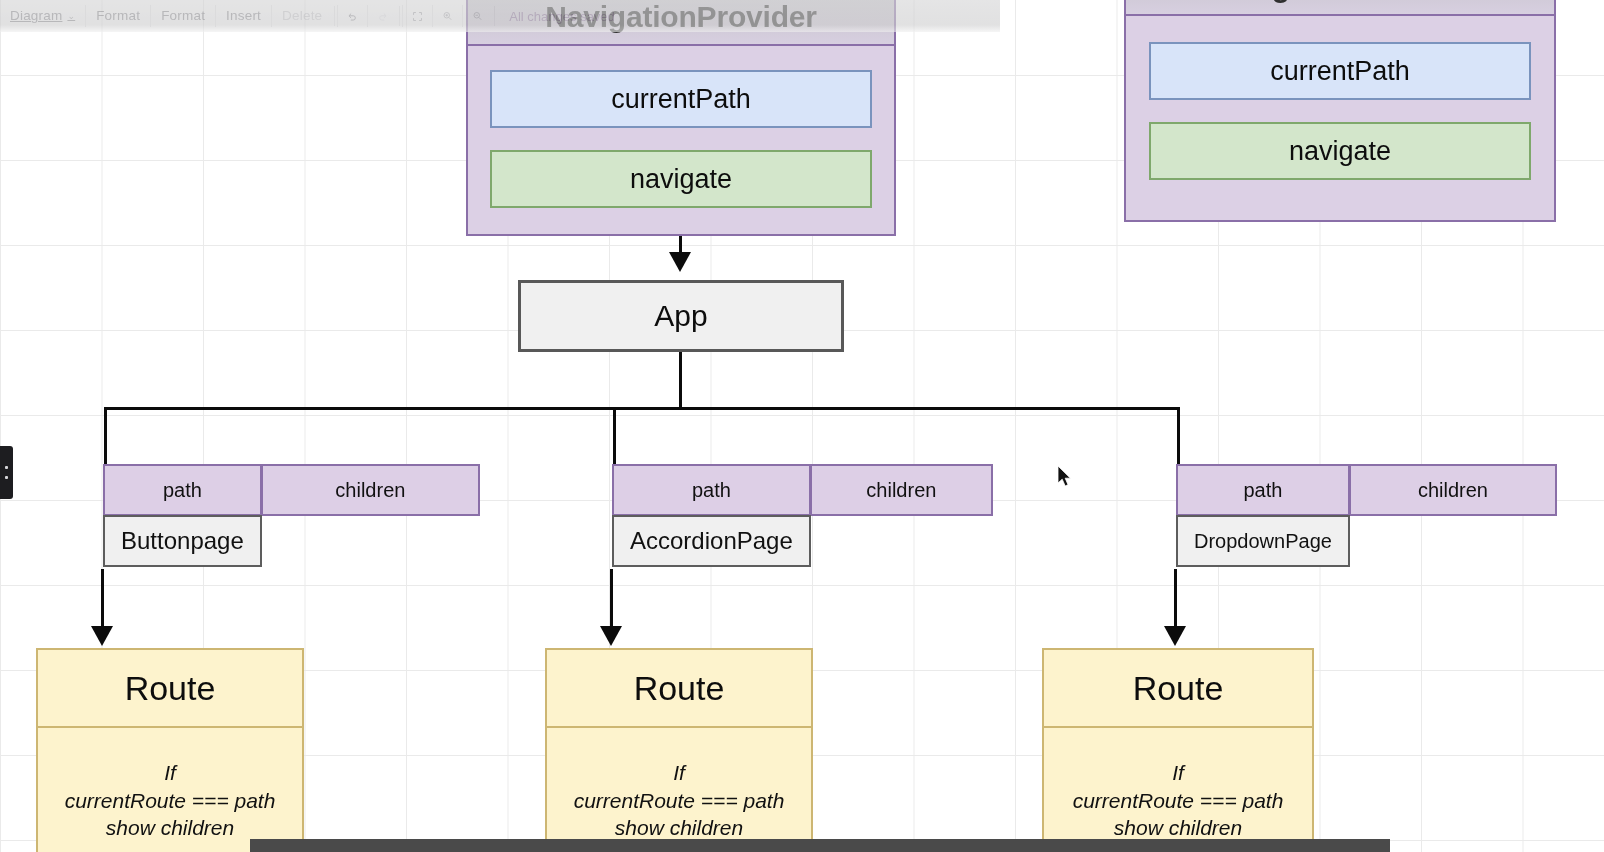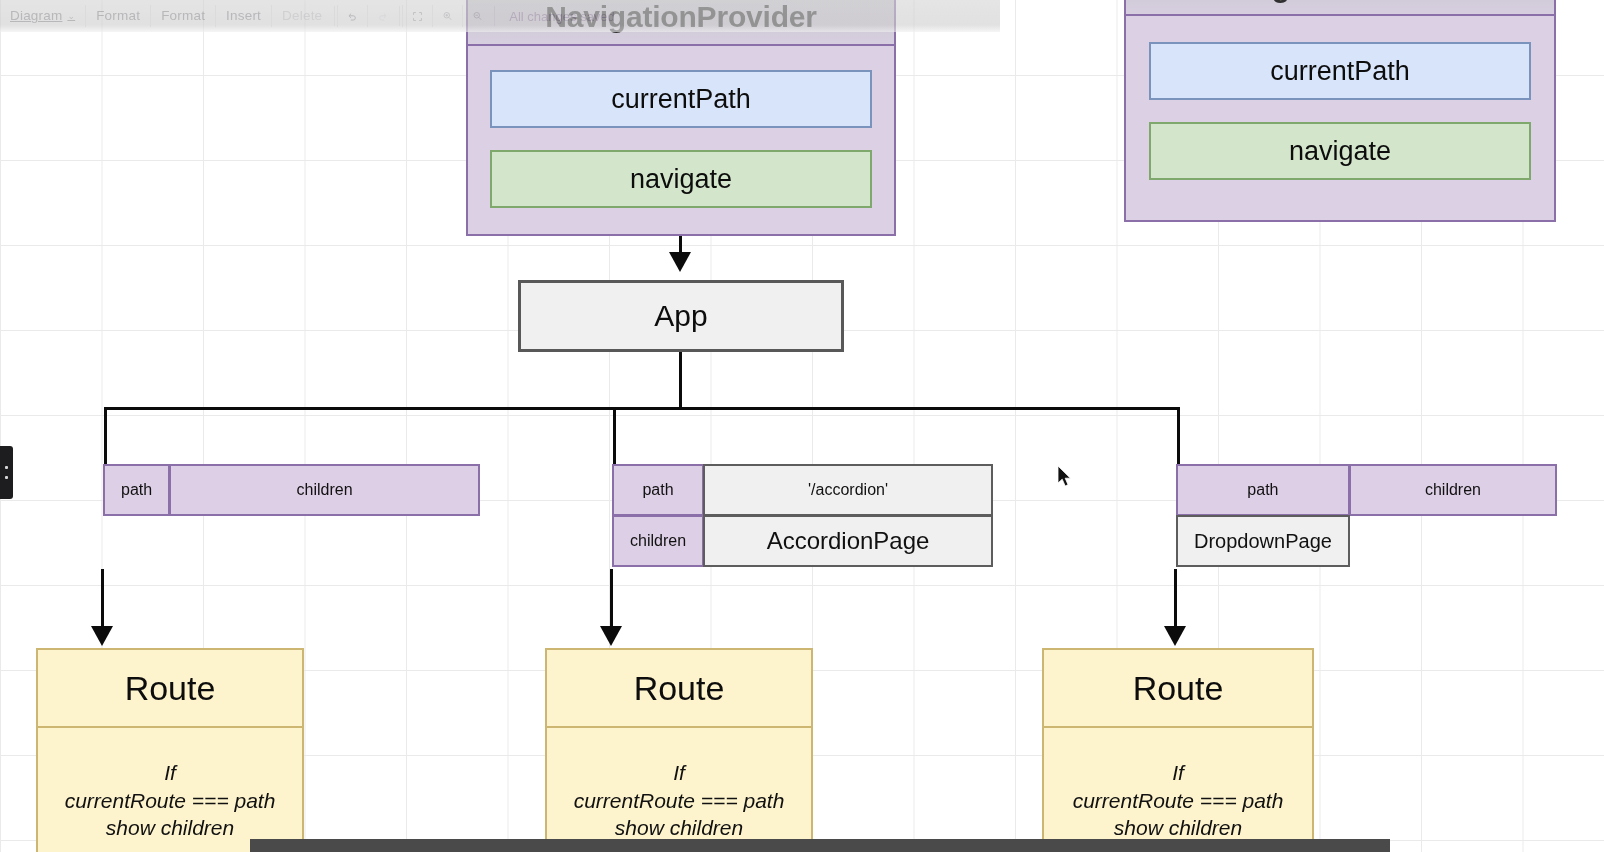--- a/index.html
+++ b/index.html
@@ -85,21 +85,21 @@
   .app-box {
     background: #f0f0f0; border: 3px solid #585858;
     display: flex; align-items: center; justify-content: center;
     font-size: 30px; color: #0d0d0d;
   }
 
   
   .rt-table { display: grid; grid-template-columns: auto 1fr; }
   .rt-cell {
     display: flex; align-items: center; justify-content: center;
-    font-size: 16px; color: #111; border: 2px solid #5d5d5d;
+    font-size: 20px; color: #111; border: 2px solid #5d5d5d;
     height: 52px;
   }
   .rt-key {
     background: #ddcfe6; border-color: #8a6fa8; color: #111;
     padding: 0 16px; min-width: 0;
   }
   .rt-val { background: #f0f0f0; padding: 0 16px; }
   .rt-table .rt-cell { margin: -1px 0 0 -1px; }
 
   
@@ -165,25 +165,25 @@
       <div class="field blue" style="width:382px; height:58px; margin-top:26px;">currentPath</div>
       <div class="field green" style="width:382px; height:58px; margin-top:22px;">navigate</div>
     </div>
   </div>
 
   <div class="node app-box" style="left:518px; top:280px; width:326px; height:72px;text-align:right;">App</div>
 
   <div class="node rt-table" style="left:104px; top:465px; width:376px;">
     <div class="rt-cell rt-key">path</div>
     <div class="rt-cell rt-key">children</div>
+    <div class="rt-cell rt-val" style="font-size:24px;">Buttonpage</div>
   </div>
 
   <div class="node rt-table" style="left:613px; top:465px; width:380px;">
     <div class="rt-cell rt-key">path</div>
-    <div class="rt-cell rt-val">'/accordion'</div>
     <div class="rt-cell rt-key">children</div>
     <div class="rt-cell rt-val" style="font-size:24px;">AccordionPage</div>
   </div>
 
   <div class="node rt-table" style="left:1177px; top:465px; width:380px;">
     <div class="rt-cell rt-key">path</div>
     <div class="rt-cell rt-key">children</div>
     <div class="rt-cell rt-val" style="font-size:20px;">DropdownPage</div>
   </div>
 

